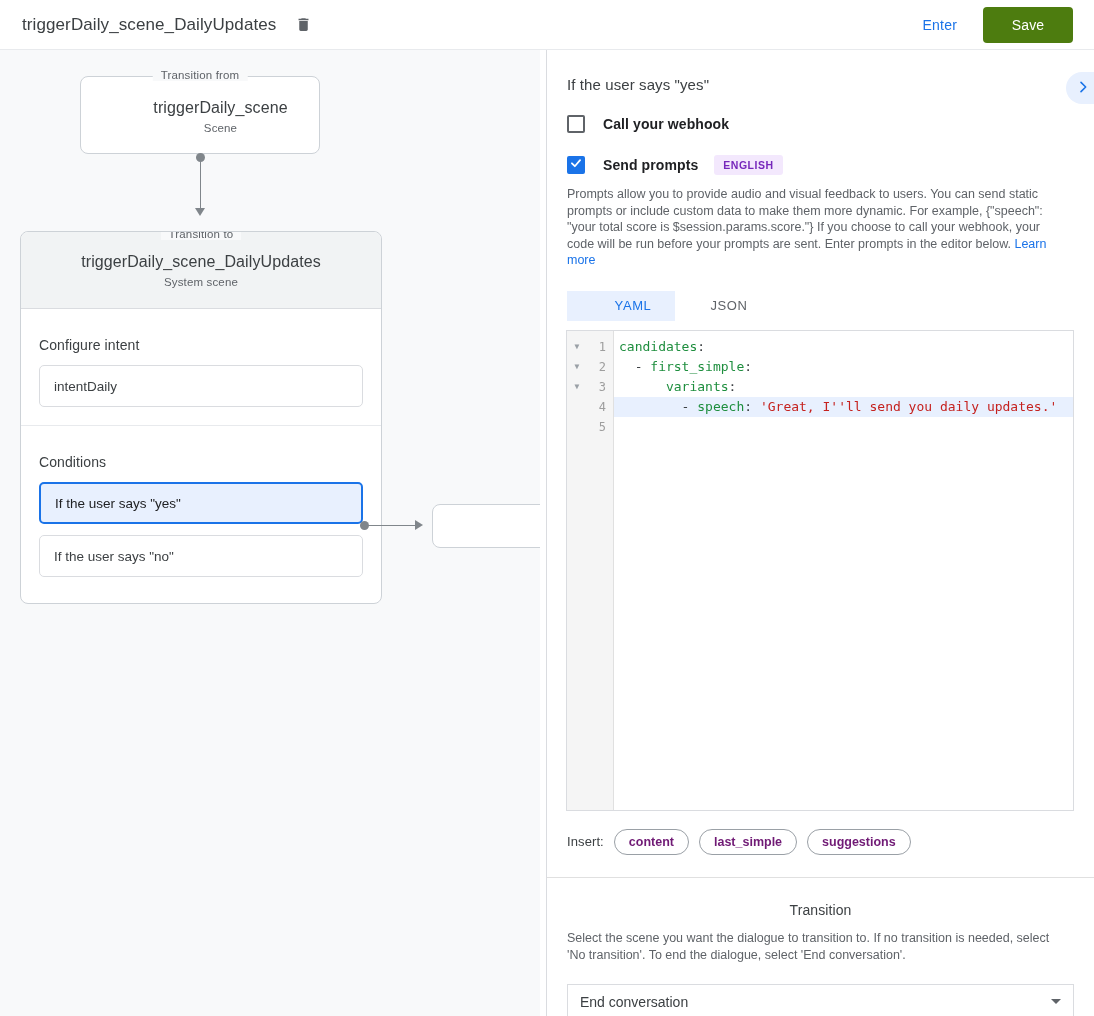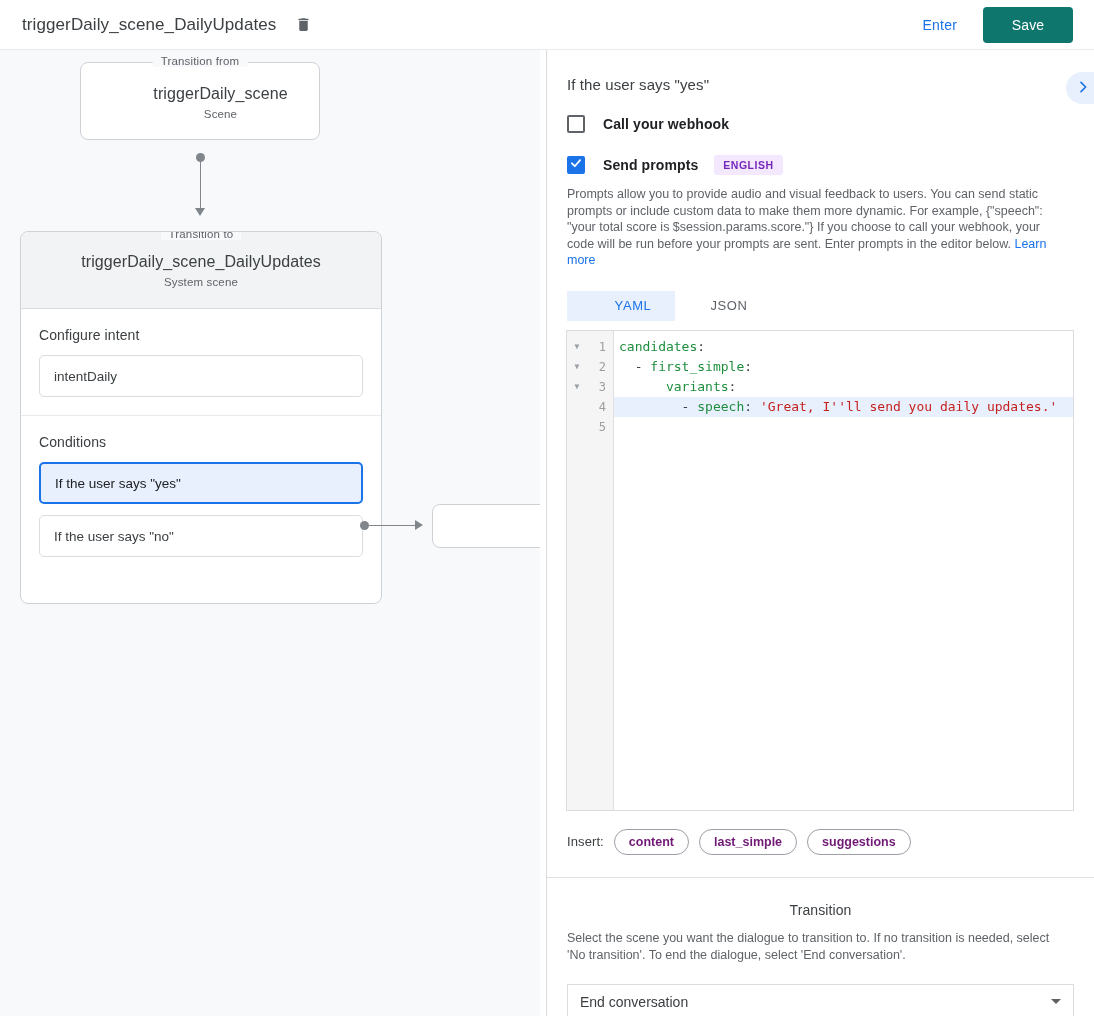--- a/index.html
+++ b/index.html
@@ -40,21 +40,21 @@
   .topbar-spacer { flex: 1; }
   .cancel-btn {
     border: none; background: transparent;
     color: #1a73e8; font-size: 14px; font-weight: 500;
     font-family: "Liberation Sans", sans-serif;
     letter-spacing: 0.2px;
     padding: 8px 12px; cursor: pointer; border-radius: 4px;
   }
   .save-btn {
     margin-left: 14px; margin-right: 21px;
-    background: #0f766e; color: #fff;
+    background: #4d7c0f; color: #fff;
     border: none; border-radius: 4px;
     font-size: 14px; font-weight: 500;
     font-family: "Liberation Sans", sans-serif;
     letter-spacing: 0.2px;
     height: 36px; width: 90px;
     cursor: pointer;
   }
 
   
   .canvas {
@@ -79,21 +79,21 @@
     background: #f8f9fa;
     padding: 0 8px;
     font-size: 11.5px;
     color: #5f6368;
     white-space: nowrap;
     letter-spacing: 0.15px;
   }
 
   
   #node-from {
-    left: 80px; top: 12px;
+    left: 80px; top: 26px;
     width: 240px; height: 78px; padding-left: 41px;
   }
   #node-from .node-title {
     text-align: center;
     font-size: 16px; color: #3c4043;
     margin-top: 22px;
     letter-spacing: 0.1px;
   }
   #node-from .node-sub {
     text-align: center;
@@ -141,21 +141,21 @@
     display: flex; flex-direction: column;
     align-items: center; justify-content: center;
     border-radius: 7px 7px 0 0;
   }
   .to-header .node-title {
     font-size: 16px; color: #3c4043; letter-spacing: 0.1px;
   }
   .to-header .node-sub {
     font-size: 11.5px; color: #5f6368; margin-top: 5px; letter-spacing: 0.15px;
   }
-  .section { padding: 18px 18px 18px 18px; }
+  .section { padding: 28px 18px 18px 18px; }
   .section + .section { border-top: 1px solid #e8eaed; }
   .section-label {
     font-size: 14px; color: #3c4043;
     margin-bottom: 12px; letter-spacing: 0.1px;
   }
   .pill-field {
     border: 1px solid #dadce0;
     border-radius: 5px;
     background: #fff;
     height: 42px;

